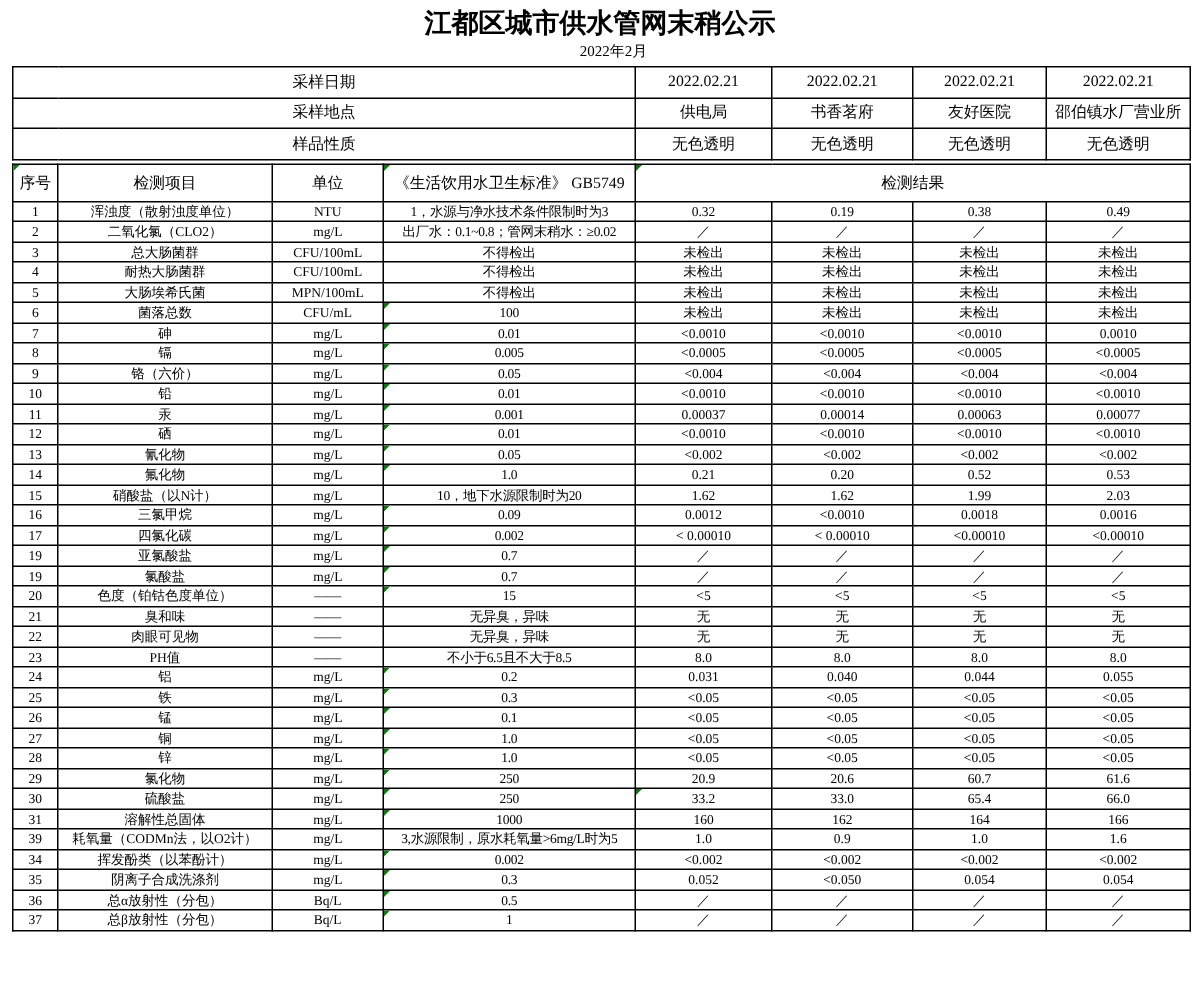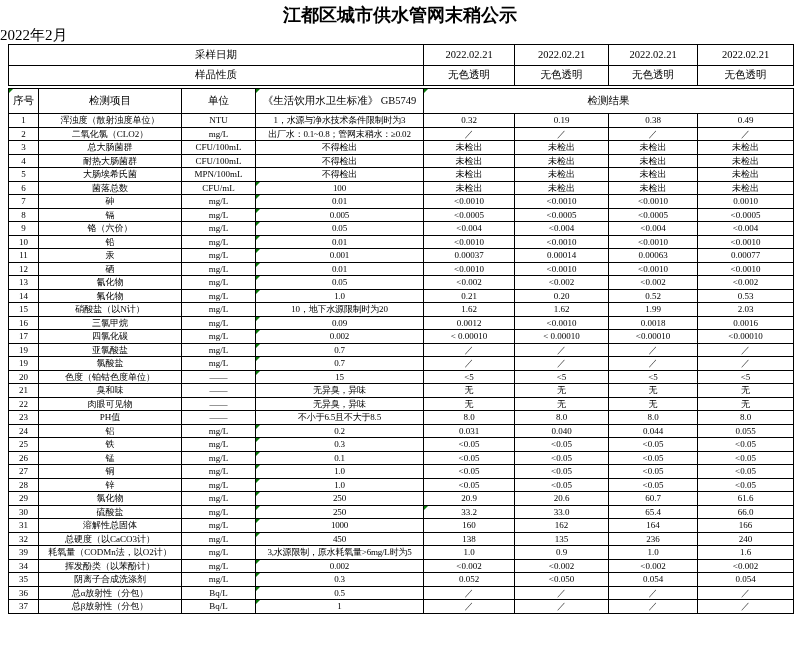--- a/index.html
+++ b/index.html
@@ -4,21 +4,21 @@
 <style>
   html, body { margin:0; padding:0; }
   body {
     width:800px; height:658px; overflow:hidden; background:#ffffff; color:#000;
     font-family:"Liberation Serif","DejaVu Serif",serif;
   }
   .title {
     text-align:center; font-family:"Liberation Sans","DejaVu Sans",sans-serif;
     font-weight:bold; font-size:18px; line-height:20px; padding-top:5px;
   }
-  .subtitle { font-size:15px; line-height:12px; margin-top:4px; }
+  .subtitle { text-align:center; font-size:10px; line-height:12px; margin-top:4px;padding-left:18px; }
   table.tbl { border-collapse:collapse; table-layout:fixed; margin-left:8px; width:785px; }
   table.tbl td, table.tbl th {
     border:1px solid #000; padding:0; text-align:center; font-weight:normal;
     overflow:hidden; white-space:nowrap; position:relative; vertical-align:middle;
   }
   .top { margin-top:3px; }
   .top td { height:19.5px; font-size:10.5px; }
   .main { margin-top:2px; }
   .main thead th { height:24px; font-size:10.5px; }
   .main tbody td { height:12.5px; font-size:9px; line-height:12px; }
@@ -49,20 +49,27 @@
     </colgroup>
     <tbody id="info-body">
         <tr>
           <td class="lbl" colspan="4">采样日期</td>
           <td class="val">2022.02.21</td>
           <td class="val">2022.02.21</td>
           <td class="val">2022.02.21</td>
           <td class="val">2022.02.21</td>
         </tr>
         <tr>
+          <td class="lbl" colspan="4">采样地点</td>
+          <td class="val">供电局</td>
+          <td class="val">书香茗府</td>
+          <td class="val">友好医院</td>
+          <td class="val">邵伯镇水厂营业所</td>
+        </tr>
+        <tr>
           <td class="lbl" colspan="4">样品性质</td>
           <td class="val">无色透明</td>
           <td class="val">无色透明</td>
           <td class="val">无色透明</td>
           <td class="val">无色透明</td>
         </tr>
       </tbody>
   </table>
 
   <table class="tbl main">
@@ -390,30 +397,20 @@
           <td class="no">31</td>
           <td class="item">溶解性总固体</td>
           <td class="unit">mg/L</td>
           <td class="limit tri">1000</td>
           <td class="res">160</td>
           <td class="res">162</td>
           <td class="res">164</td>
           <td class="res">166</td>
         </tr>
         <tr>
-          <td class="no">32</td>
-          <td class="item">总硬度（以CaCO3计）</td>
-          <td class="unit">mg/L</td>
-          <td class="limit tri">450</td>
-          <td class="res">138</td>
-          <td class="res">135</td>
-          <td class="res">236</td>
-          <td class="res">240</td>
-        </tr>
-        <tr>
           <td class="no">39</td>
           <td class="item">耗氧量（CODMn法，以O2计）</td>
           <td class="unit">mg/L</td>
           <td class="limit">3,水源限制，原水耗氧量&gt;6mg/L时为5</td>
           <td class="res">1.0</td>
           <td class="res">0.9</td>
           <td class="res">1.0</td>
           <td class="res">1.6</td>
         </tr>
         <tr>

